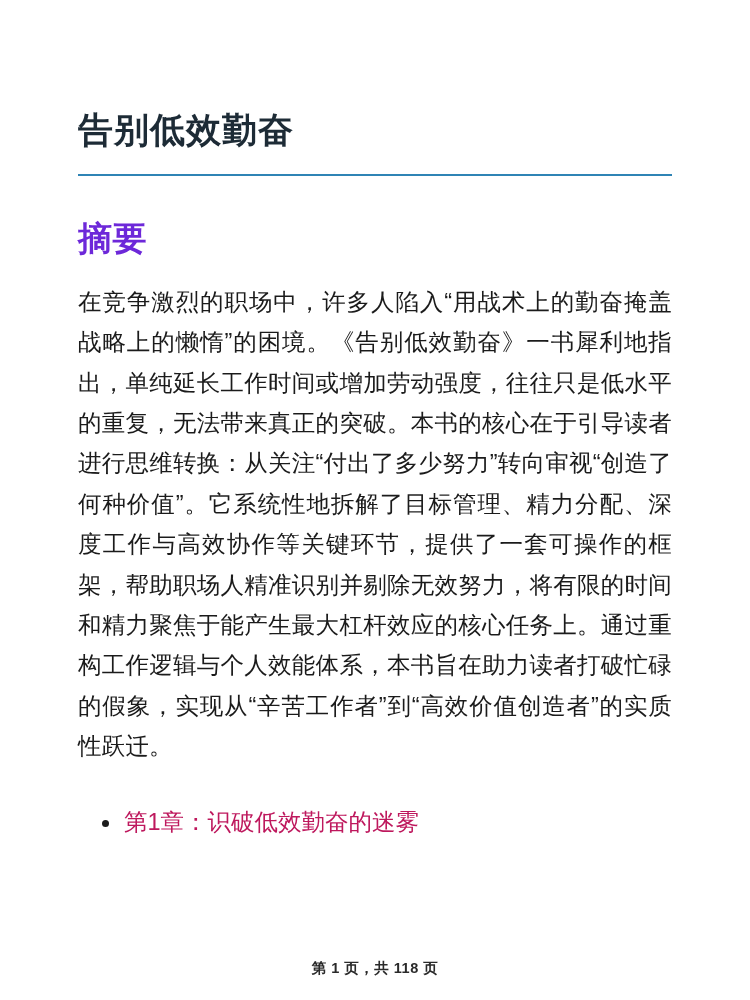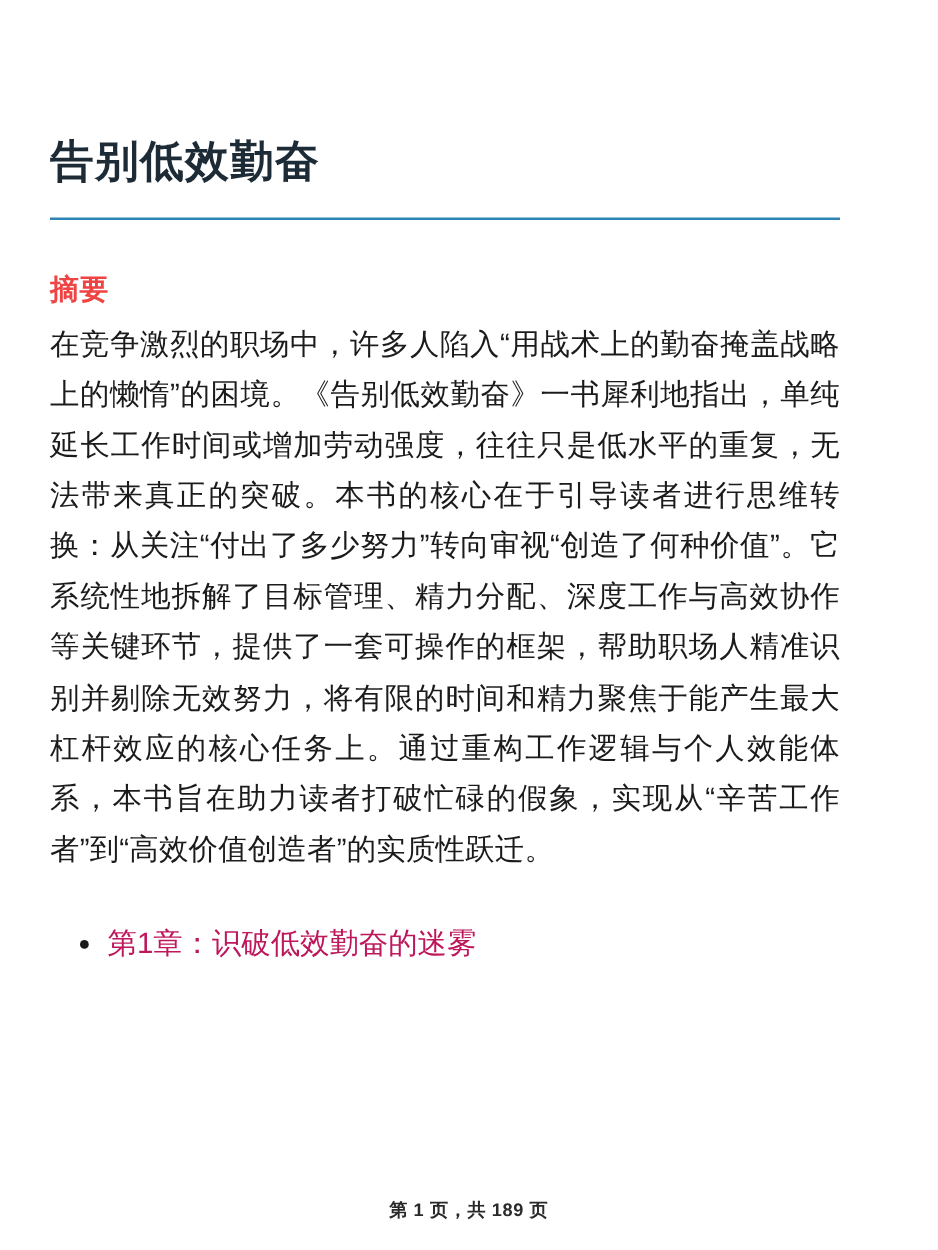--- a/index.html
+++ b/index.html
@@ -11,41 +11,41 @@
     height: 1000px;
     background: #ffffff;
     font-family: "Liberation Sans", "DejaVu Sans", sans-serif;
     overflow: hidden;
   }
   .page {
     position: relative;
     width: 750px;
     height: 1000px;
     box-sizing: border-box;
-    padding: 108px 78px 0 40px;
+    padding: 108px 78px 0 78px;
   }
   .doc-title {
     font-size: 35px;
     font-weight: bold;
     color: #1d2b36;
     letter-spacing: 1px;
     margin: 0 0 22px 0;
     line-height: 1.25;
   }
   .title-rule {
     height: 2px;
     background: #2f84b5;
     width: 100%;
     margin: 0 0 40px 0;
   }
   .section-heading {
-    font-size: 23px;
+    font-size: 34px;
     font-weight: bold;
-    color: #ef4444;
-    margin: 0 0 8px 0;
+    color: #6d28d9;
+    margin: 0 0 20px 0;
     letter-spacing: 0.5px;
   }
   .abstract-text {
     font-size: 23.5px;
     line-height: 1.72;
     color: #1b1b1b;
     text-align: justify;
     text-justify: inter-ideograph;
     margin: 4px 0 36px 0;
     letter-spacing: 0.2px;
@@ -101,15 +101,15 @@
 
   <h2 class="section-heading">摘要</h2>
 
   <p class="abstract-text">在竞争激烈的职场中，许多人陷入“用战术上的勤奋掩盖战略上的懒惰”的困境。《告别低效勤奋》一书犀利地指出，单纯延长工作时间或增加劳动强度，往往只是低水平的重复，无法带来真正的突破。本书的核心在于引导读者进行思维转换：从关注“付出了多少努力”转向审视“创造了何种价值”。它系统性地拆解了目标管理、精力分配、深度工作与高效协作等关键环节，提供了一套可操作的框架，帮助职场人精准识别并剔除无效努力，将有限的时间和精力聚焦于能产生最大杠杆效应的核心任务上。通过重构工作逻辑与个人效能体系，本书旨在助力读者打破忙碌的假象，实现从“辛苦工作者”到“高效价值创造者”的实质性跃迁。</p>
 
 
   <ul class="toc-list">
     <li>第1章：识破低效勤奋的迷雾</li>
   </ul>
 
-  <div class="footer">第 1 页，共 189 页</div>
+  <div class="footer">第 1 页，共 118 页</div>
 
 </div>
 
 </body></html>

